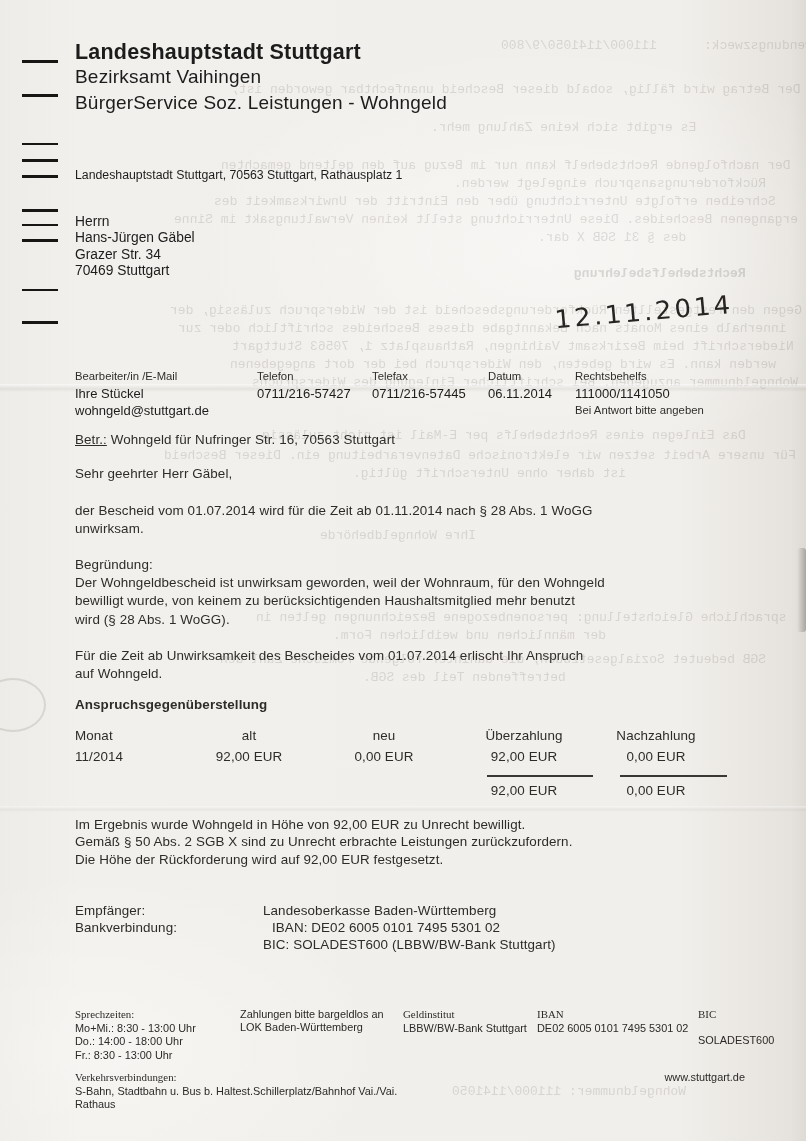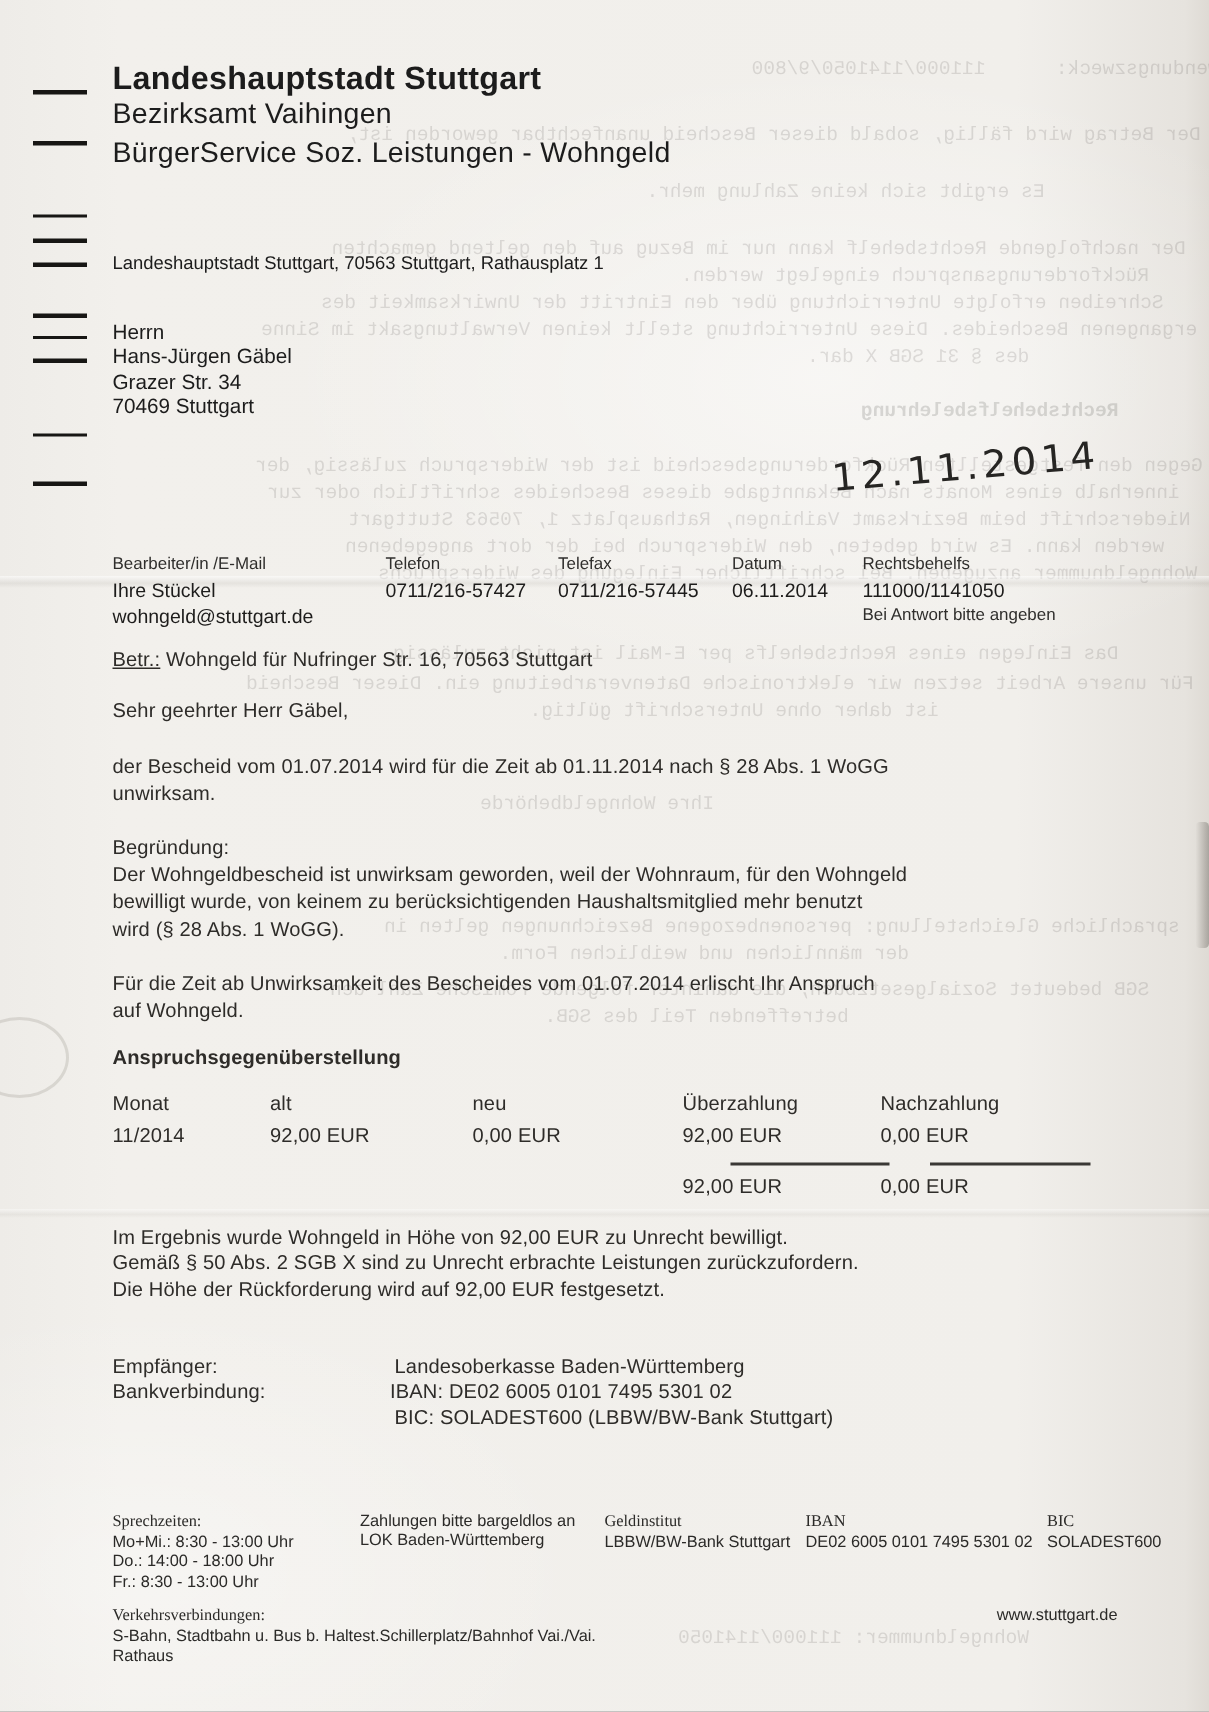--- a/index.html
+++ b/index.html
@@ -34,21 +34,21 @@
   .addr { font-size:13.8px; line-height:16.4px; }
   .office { font-size:13.5px; line-height:16.6px; }
   .label { font-size:11.3px; color:#2f2e2c; }
   .val { font-size:13px; margin-top:4px; color:#1d1c1b; }
   
   .mono { font-family:Liberation Sans, sans-serif; font-size:13.4px;
     color:#2e2c29; white-space:pre-line; line-height:18.4px; letter-spacing:0.1px; }
   .mono.tight { line-height:17.4px; }
   .mono.b { font-weight:bold; }
   .u { text-decoration:underline; }
-  .col-r { text-align:left; }
+  .col-r { text-align:center; }
   .rule { position:absolute; height:2px; background:#3a3835; }
   
   .hand { font-family:"DejaVu Sans", sans-serif; font-size:26px; color:#262523;
     letter-spacing:3px; transform:rotate(-5deg) scaleY(0.96); transform-origin:left bottom; }
   
   .f-label { font-size:10.9px; color:#2b2a28;font-family:Liberation Serif, serif; }
   .f-line { font-size:10.9px; color:#2b2a28; line-height:13.4px; }
 </style>
 </head>
 <body>
@@ -179,21 +179,21 @@
     <div class="abs mono col-r" style="left:587px;top:782px;width:138px">0,00 EUR</div>
   </div>
 
   <div class="abs mono tight" style="left:75px;top:816px">Im Ergebnis wurde Wohngeld in Höhe von 92,00 EUR zu Unrecht bewilligt.
 Gemäß § 50 Abs. 2 SGB X sind zu Unrecht erbrachte Leistungen zurückzufordern.
 Die Höhe der Rückforderung wird auf 92,00 EUR festgesetzt.</div>
 
   <div class="abs mono tight" style="left:75px;top:902px">Empfänger:</div>
   <div class="abs mono tight" style="left:263px;top:902px">Landesoberkasse Baden-Württemberg</div>
   <div class="abs mono tight" style="left:75px;top:919px">Bankverbindung:</div>
-  <div class="abs mono tight" style="left:260px;top:919px">IBAN: DE02 6005 0101 7495 5301 02</div>
+  <div class="abs mono tight" style="left:272px;top:919px">IBAN: DE02 6005 0101 7495 5301 02</div>
   <div class="abs mono tight" style="left:263px;top:936px">BIC: SOLADEST600 (LBBW/BW-Bank Stuttgart)</div>
 
   <div>
     <div class="abs" style="left:75px;top:1008px">
       <div class="f-label">Sprechzeiten:</div>
       <div class="f-line" style="margin-top:2px">Mo+Mi.: 8:30 - 13:00 Uhr</div>
       <div class="f-line">Do.: 14:00 - 18:00 Uhr</div>
       <div class="f-line">Fr.: 8:30 - 13:00 Uhr</div>
     </div>
     <div class="abs" style="left:240px;top:1008px">
@@ -203,21 +203,21 @@
     <div class="abs" style="left:403px;top:1008px">
       <div class="f-label">Geldinstitut</div>
       <div class="f-line" style="margin-top:2px">LBBW/BW-Bank Stuttgart</div>
     </div>
     <div class="abs" style="left:537px;top:1008px">
       <div class="f-label">IBAN</div>
       <div class="f-line" style="margin-top:2px">DE02 6005 0101 7495 5301 02</div>
     </div>
     <div class="abs" style="left:698px;top:1008px">
       <div class="f-label">BIC</div>
-      <div class="f-line" style="margin-top:2px">SOLADEST600</div>
+      <div class="f-line" style="margin-top:14px">SOLADEST600</div>
     </div>
 
     <div class="abs" style="left:75px;top:1071px">
       <div class="f-label">Verkehrsverbindungen:</div>
       <div class="f-line" style="margin-top:2px">S-Bahn, Stadtbahn u. Bus b. Haltest.Schillerplatz/Bahnhof Vai./Vai.</div>
       <div class="f-line">Rathaus</div>
     </div>
     <div class="abs f-line" style="left:640px;top:1071px;width:105px;text-align:right">www.stuttgart.de</div>
   </div>
 

